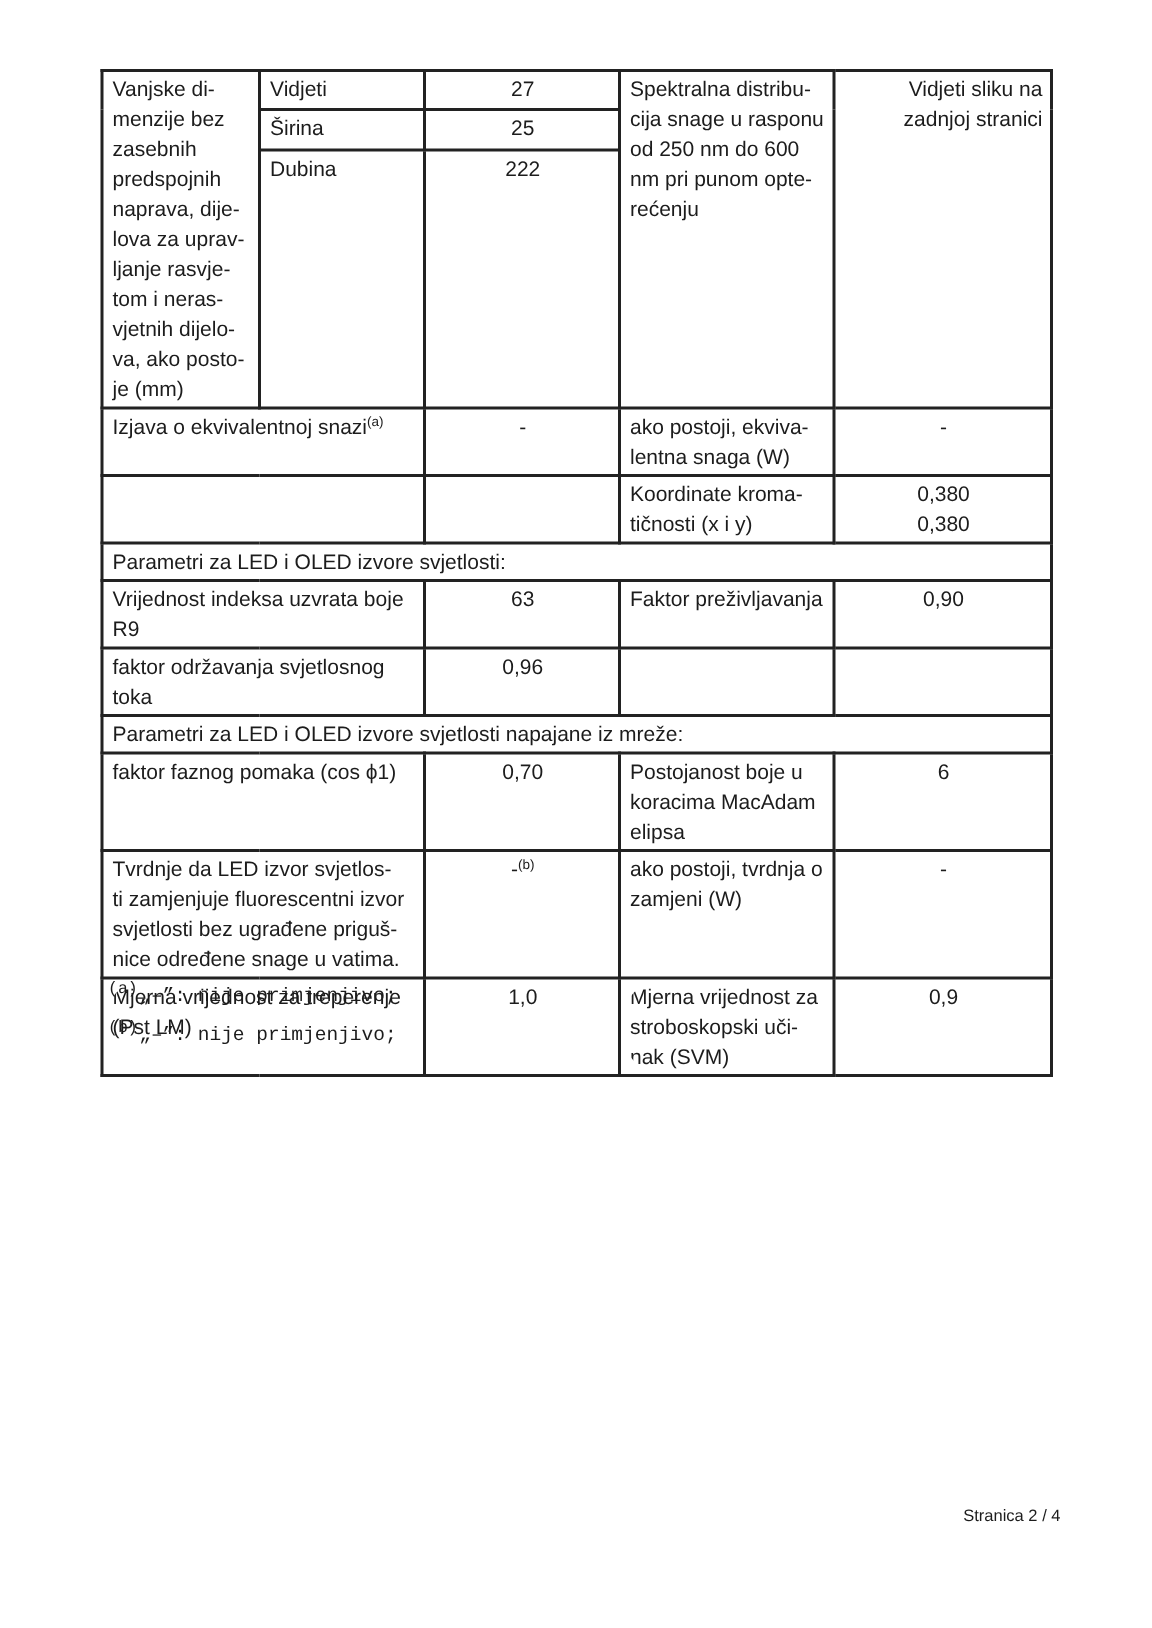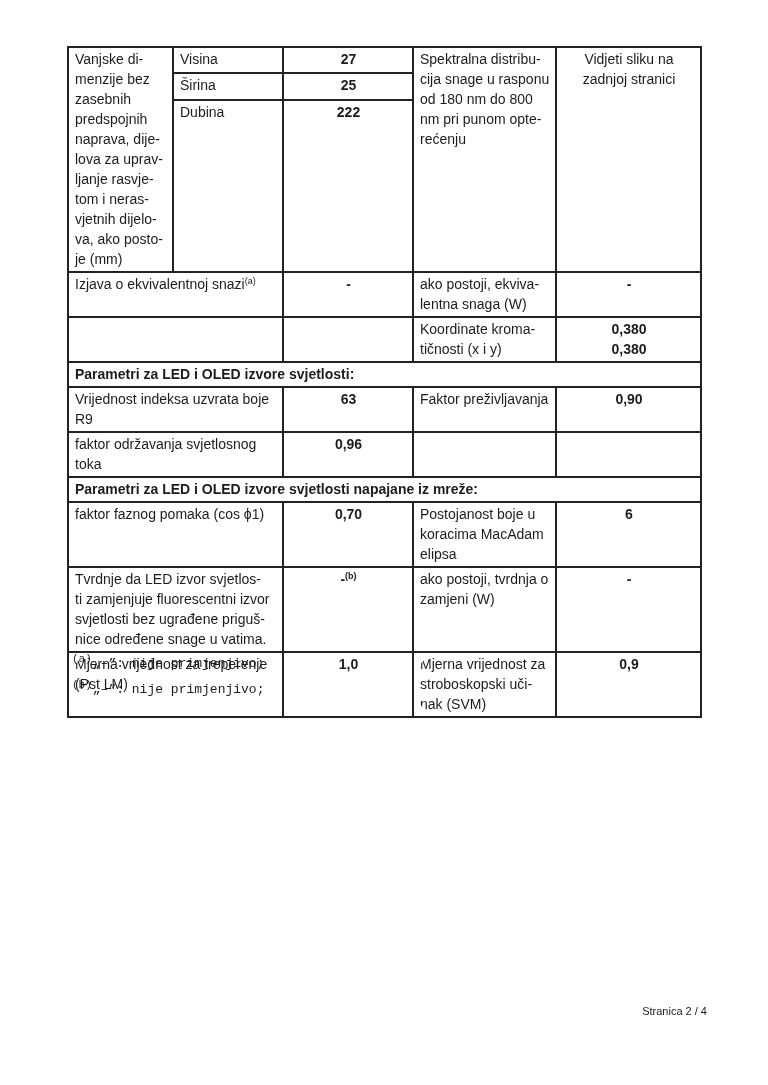--- a/index.html
+++ b/index.html
@@ -23,24 +23,24 @@
   table.spec td {
     border: 2px solid #222222;
     vertical-align: top;
     padding: 1px 5px 2px 6px;
     font-size: 14px;
     line-height: 20px;
     white-space: pre-line;
     overflow: hidden;
     word-wrap: break-word;
   }
-  td.val { text-align: center; padding-left: 2px; padding-right: 2px; font-weight: bold; }
-  td.center-text { text-align: center; margin-top: 28px; }
+  td.val { text-align: center; padding-left: 2px; padding-right: 2px; }
+  td.center-text { text-align: right; margin-top: 28px; }
   td.dim-label { line-height: 19px; padding-right: 4px; }
-  tr.section-row td { font-weight: bold; }
+  tr.section-row td { font-weight: normal; }
   tr.h22 td { height: 17px; }
   tr.h40 td { height: 35px; }
   tr.h58 td { height: 53px; }
   tr.h78 td { height: 73px; }
   tr.h59 td { height: 54px; border-radius: 28px; }
   tr.hfill td { height: 158px; }
   sup.cell-sup {
     font-size: 9px;
     line-height: 0;
     vertical-align: 5px;
@@ -82,25 +82,25 @@
 menzije bez
 zasebnih
 predspojnih
 naprava, dije-
 lova za uprav-
 ljanje rasvje-
 tom i neras-
 vjetnih dijelo-
 va, ako posto-
 je (mm)</td>
-        <td>Visina</td>
+        <td>Vidjeti</td>
         <td class="val">27</td>
         <td rowspan="3">Spektralna distribu-
 cija snage u rasponu
-od 180 nm do 800
+od 250 nm do 600
 nm pri punom opte-
 rećenju</td>
         <td rowspan="3" class="center-text">Vidjeti sliku na
 zadnjoj stranici</td>
       </tr>
       <tr class="h22">
         <td>Širina</td>
         <td class="val">25</td>
       </tr>
       <tr class="hfill">

